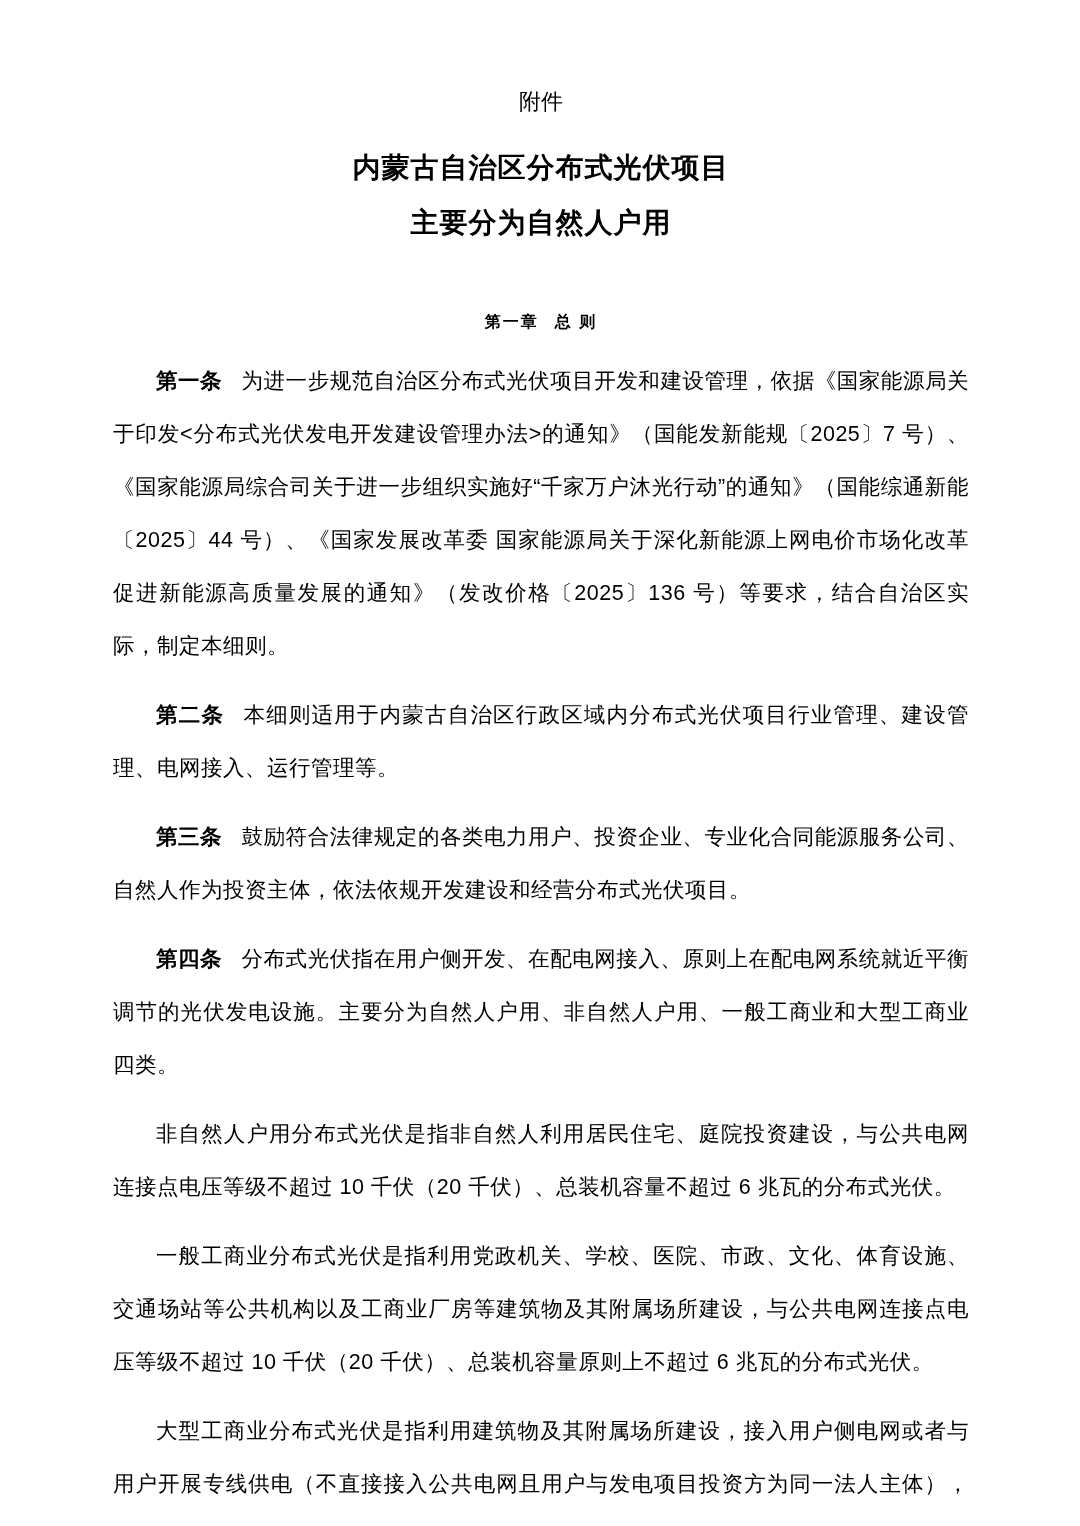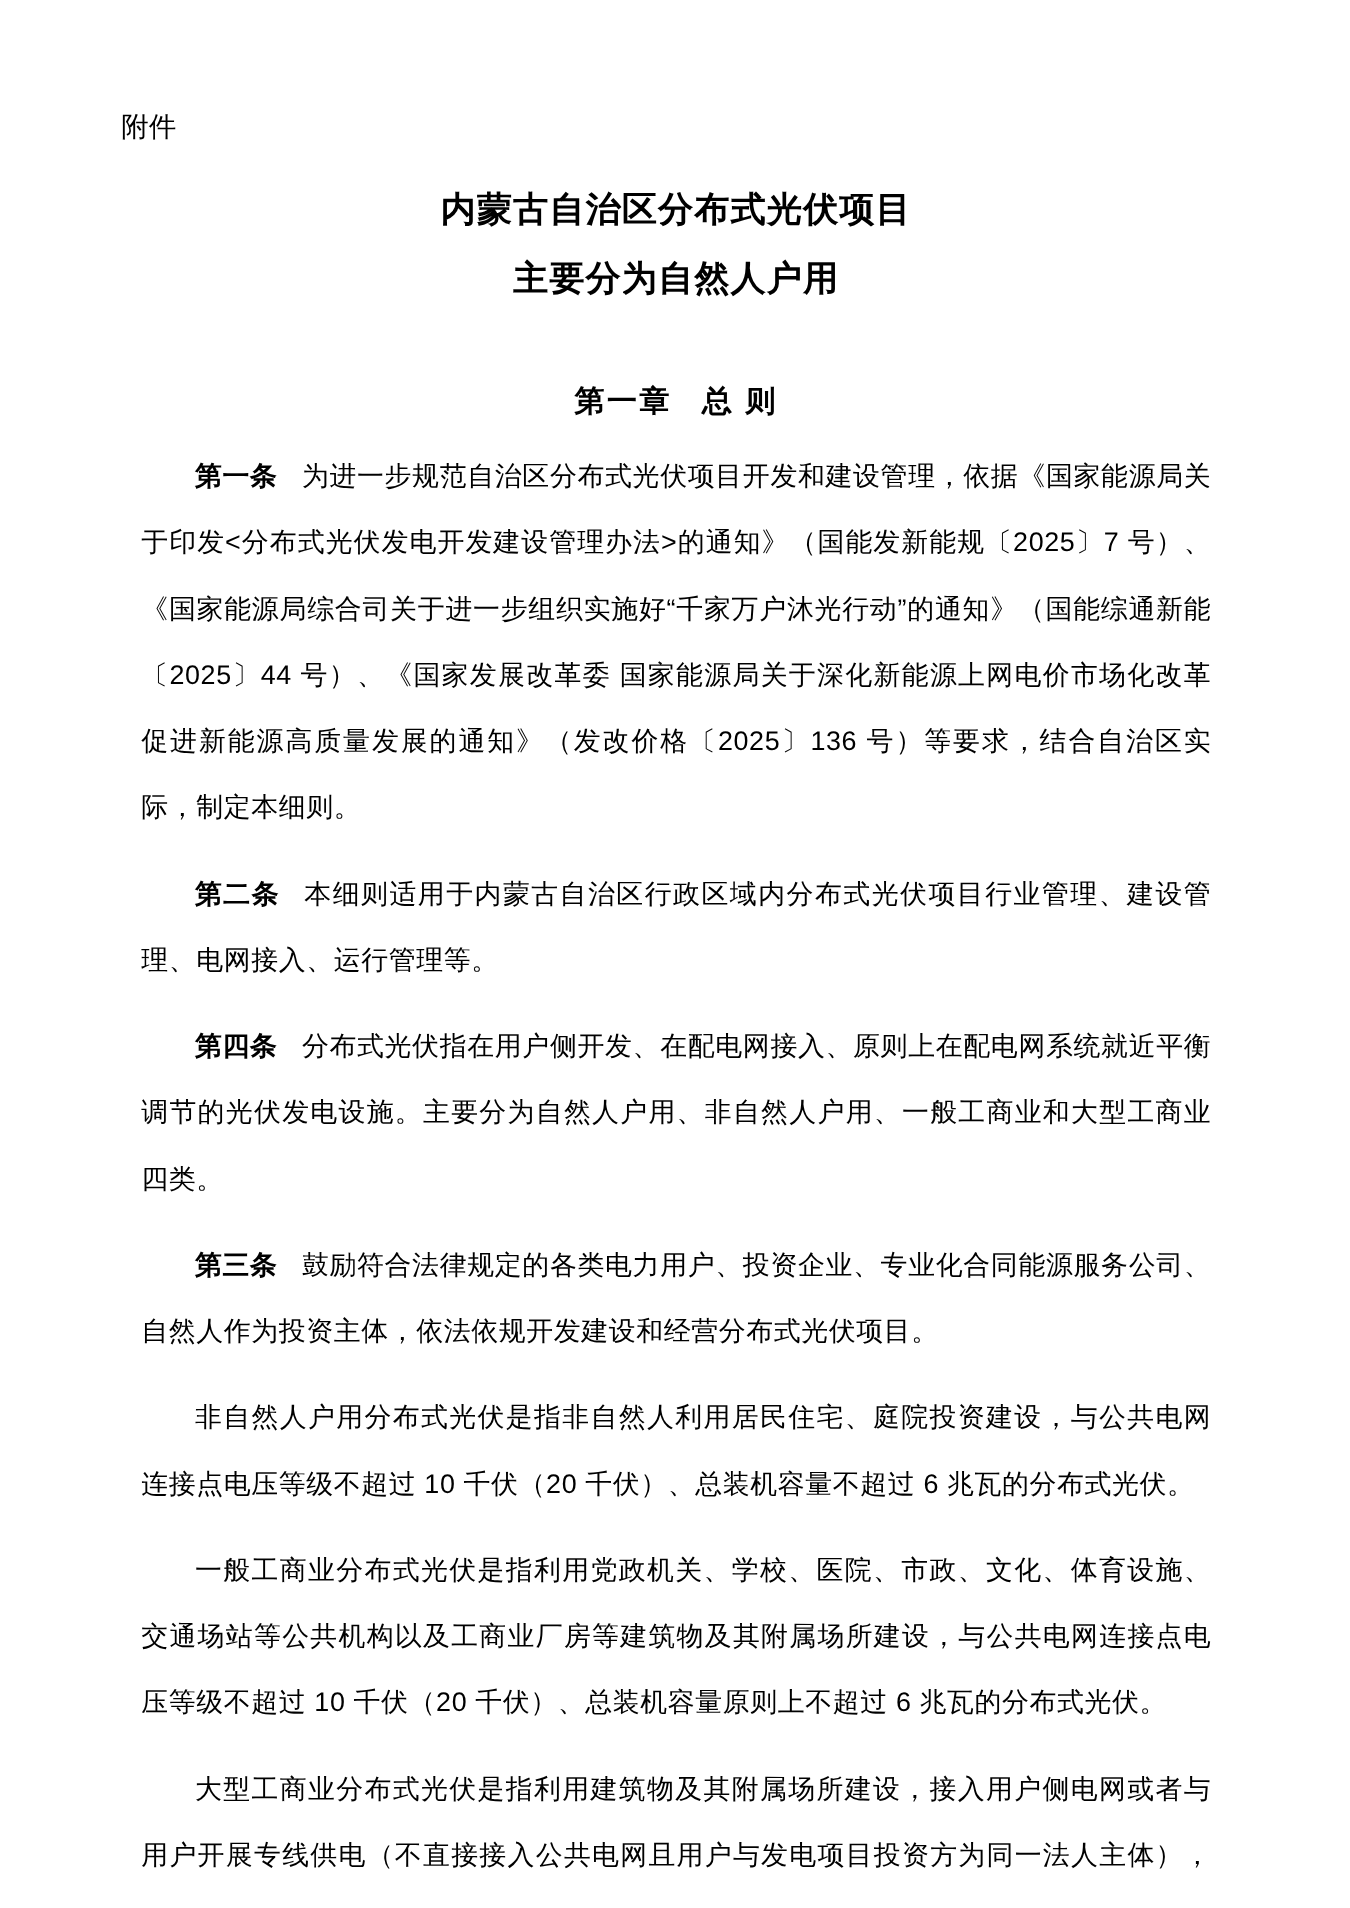--- a/index.html
+++ b/index.html
@@ -14,37 +14,37 @@
     box-sizing: border-box;
     padding: 88px 95px 0 97px;
     background: #ffffff;
     color: #000000;
     font-family: "Liberation Sans", sans-serif;
     overflow: hidden;
   }
   .attachment {
     font-size: 22px;
     line-height: 28px;
-    text-align: left;
+    text-align: center;
   }
   .doc-title {
     margin: 24px 0 0 0;
     text-align: center;
     font-size: 28px;
     font-weight: bold;
     letter-spacing: 1px;
   }
   .doc-title .title-line {
     display: block;
     line-height: 55px;
   }
   .chapter {
     margin: 55px 0 0 0;
     text-align: center;
-    font-size: 24px;
+    font-size: 16px;
     font-weight: bold;
     line-height: 34px;
     letter-spacing: 2px;
   }
   .chapter .chapter-label {
     margin-right: 1em;
   }
   .content {
     margin-top: 10px;
   }
@@ -85,23 +85,23 @@
   </h1>
 
   <h2 class="chapter"><span class="chapter-label">第一章</span><span class="chapter-title">总 则</span></h2>
 
   <div class="content">
 
     <p class="para"><strong class="para-label">第一条</strong><span>为进一步规范自治区分布式光伏项目开发和建设管理，依据《国家能源局关于印发&lt;分布式光伏发电开发建设管理办法&gt;的通知》（国能发新能规〔2025〕7 号）、《国家能源局综合司关于进一步组织实施好“千家万户沐光行动”的通知》（国能综通新能〔2025〕44 号）、《国家发展改革委 国家能源局关于深化新能源上网电价市场化改革促进新能源高质量发展的通知》（发改价格〔2025〕136 号）等要求，结合自治区实际，制定本细则。</span></p>
 
     <p class="para"><strong class="para-label">第二条</strong><span>本细则适用于内蒙古自治区行政区域内分布式光伏项目行业管理、建设管理、电网接入、运行管理等。</span></p>
 
+    <p class="para"><strong class="para-label">第三条</strong><span>鼓励符合法律规定的各类电力用户、投资企业、专业化合同能源服务公司、自然人作为投资主体，依法依规开发建设和经营分布式光伏项目。</span></p>
+
     <p class="para"><strong class="para-label">第四条</strong><span>分布式光伏指在用户侧开发、在配电网接入、原则上在配电网系统就近平衡调节的光伏发电设施。主要分为自然人户用、非自然人户用、一般工商业和大型工商业四类。</span></p>
-
-    <p class="para"><strong class="para-label">第三条</strong><span>鼓励符合法律规定的各类电力用户、投资企业、专业化合同能源服务公司、自然人作为投资主体，依法依规开发建设和经营分布式光伏项目。</span></p>
 
 
     <p class="para"><strong class="para-label"></strong><span>非自然人户用分布式光伏是指非自然人利用居民住宅、庭院投资建设，与公共电网连接点电压等级不超过 10 千伏（20 千伏）、总装机容量不超过 6 兆瓦的分布式光伏。</span></p>
 
     <p class="para"><strong class="para-label"></strong><span>一般工商业分布式光伏是指利用党政机关、学校、医院、市政、文化、体育设施、交通场站等公共机构以及工商业厂房等建筑物及其附属场所建设，与公共电网连接点电压等级不超过 10 千伏（20 千伏）、总装机容量原则上不超过 6 兆瓦的分布式光伏。</span></p>
 
     <p class="para"><strong class="para-label"></strong><span>大型工商业分布式光伏是指利用建筑物及其附属场所建设，接入用户侧电网或者与用户开展专线供电（不直接接入公共电网且用户与发电项目投资方为同一法人主体），与公共电</span></p>
 
   </div>
 

